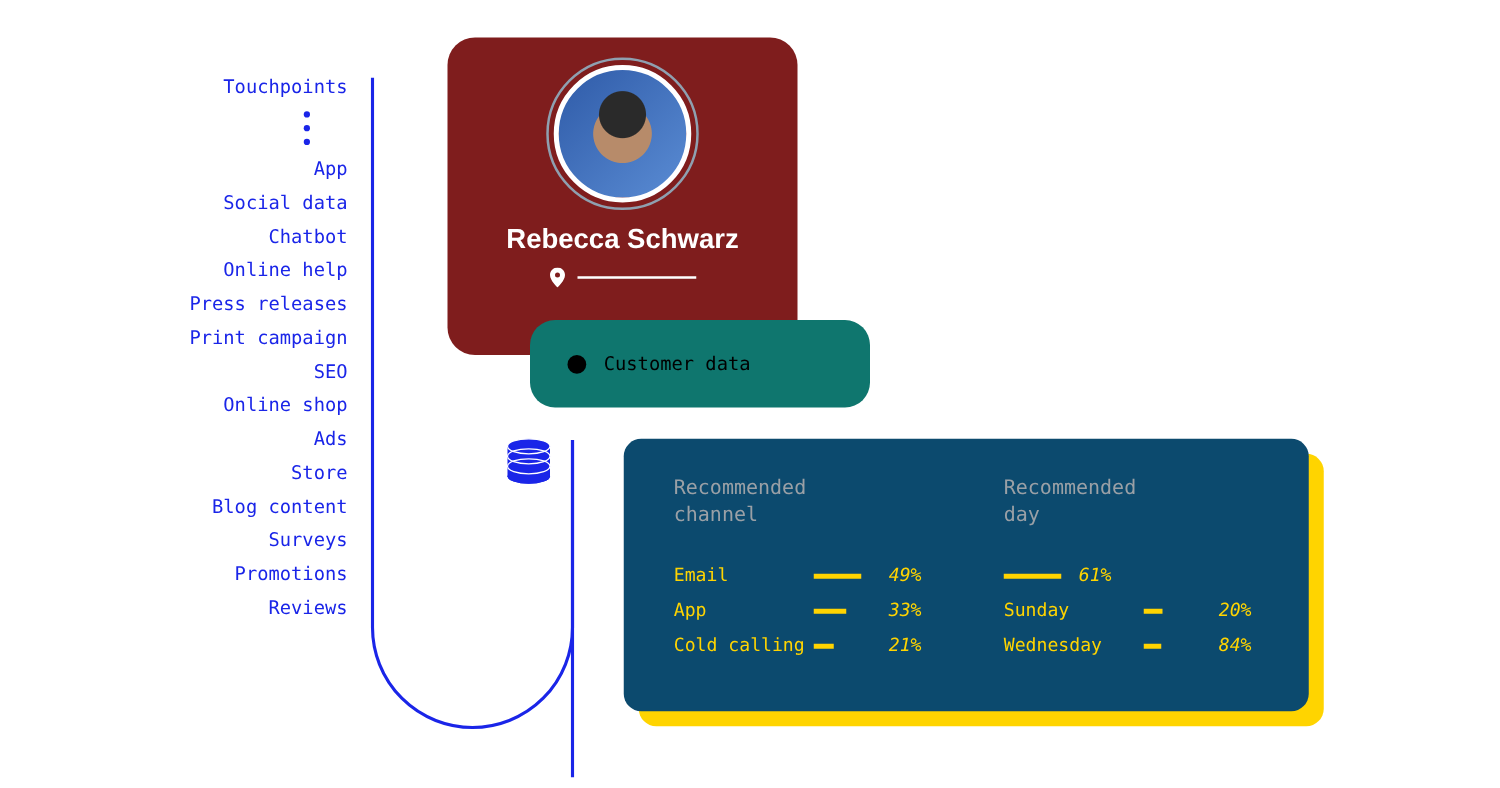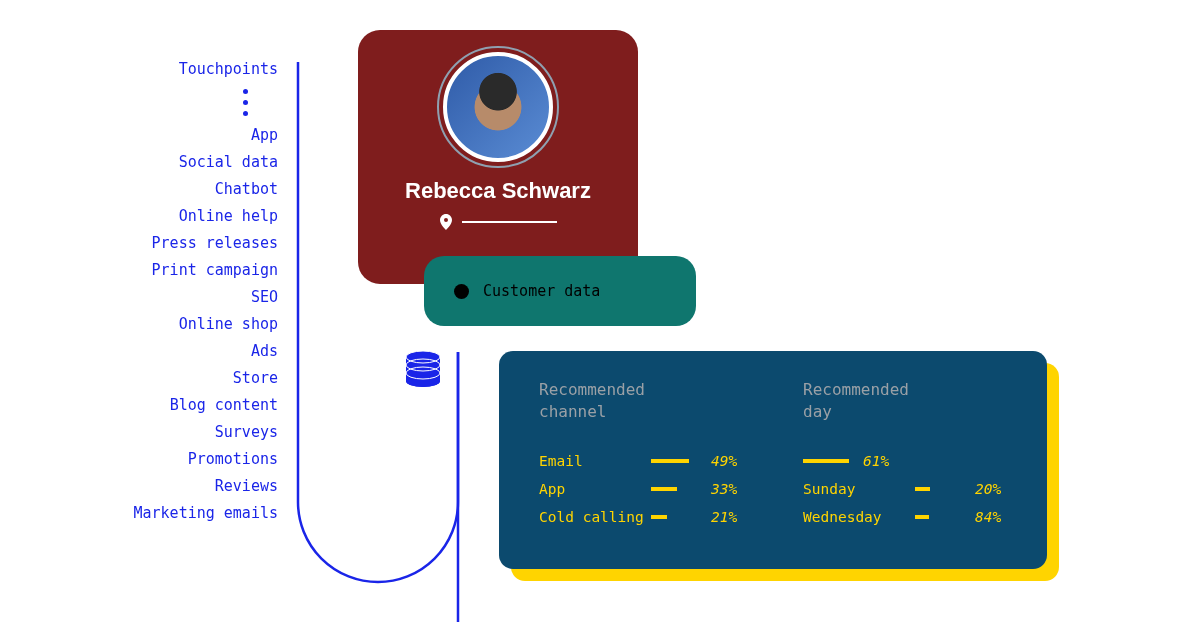--- a/index.html
+++ b/index.html
@@ -183,21 +183,20 @@
   <div>Press releases</div>
   <div>Print campaign</div>
   <div>SEO</div>
   <div>Online shop</div>
   <div>Ads</div>
   <div>Store</div>
   <div>Blog content</div>
   <div>Surveys</div>
   <div>Promotions</div>
   <div>Reviews</div>
-  <div>Marketing emails</div>
 </div>
 
 <svg class="wire" viewBox="0 0 180 560">
   <path d="M 3 0 L 3 440 A 80 80 0 0 0 163 440 L 163 290" fill="none" stroke="#1a25e8" stroke-width="2.5"></path>
   <path d="M 163 290 L 163 560" fill="none" stroke="#1a25e8" stroke-width="2.5"></path>
 </svg>
 
 <div class="profile-card">
   <div class="avatar"></div>
   <div class="profile-name">Rebecca Schwarz</div>

